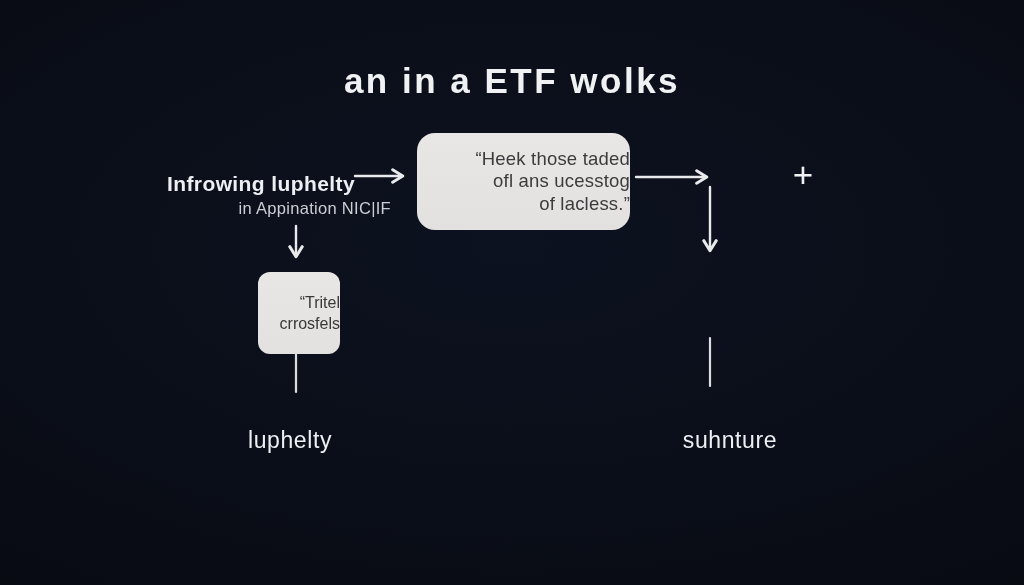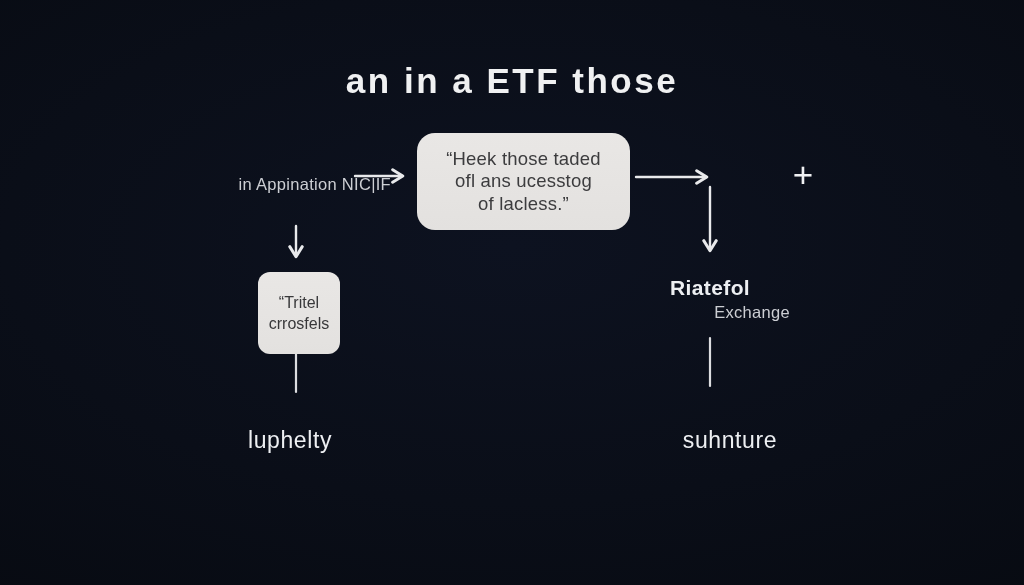--- a/index.html
+++ b/index.html
@@ -48,21 +48,21 @@
   }
 
   #left-label  { left: 131px; top: 172px; width: 260px; }
   #right-label { left: 630px; top: 276px; width: 160px; }
 
   .light-box {
     background: linear-gradient(180deg, #e9e7e5 0%, #e3e1df 100%);
     color: #3c3c3e;
     display: flex;
     flex-direction: column;
-    align-items: center;
+    align-items: flex-end;
     justify-content: center;
     text-align: center;
   }
   #center-box {
     left: 417px; top: 133px;
     width: 213px; height: 97px;
     border-radius: 18px;
     font-size: 18.5px;
     line-height: 22.5px;
     letter-spacing: 0.2px;
@@ -113,40 +113,37 @@
 
     <path d="M636,177 L706,177" fill="none" stroke="#e9eaec" stroke-width="2.4" stroke-linecap="round" marker-end="url(#ah)"></path>
 
     <path d="M710,187 L710,250" fill="none" stroke="#e9eaec" stroke-width="2.4" stroke-linecap="round" marker-end="url(#ah)"></path>
 
     <path d="M296,346 L296,392" fill="none" stroke="#dcdde0" stroke-width="2.2" stroke-linecap="round"></path>
 
     <path d="M710,338 L710,386" fill="none" stroke="#dcdde0" stroke-width="2.2" stroke-linecap="round"></path>
   </svg>
 
-  <div id="title" class="abs">an in a ETF those</div>
+  <div id="title" class="abs">an in a ETF wolks</div>
 
   <div id="left-label" class="abs node-label">
+    <div class="primary">Infrowing luphelty</div>
     <div class="secondary">in Appination NIC|IF</div>
   </div>
 
   <div id="center-box" class="abs light-box">
     <div>“Heek those taded</div>
     <div>ofl ans ucesstog</div>
     <div>of lacless.”</div>
   </div>
 
   <div id="small-box" class="abs light-box">
     <div>“Tritel</div>
     <div>crrosfels</div>
   </div>
 
-  <div id="right-label" class="abs node-label">
-    <div class="primary">Riatefol</div>
-    <div class="secondary">Exchange</div>
-  </div>
 
   <div id="plus-sign" class="abs">+</div>
 
   <div id="label-lacless" class="abs bottom-label">luphelty</div>
   <div id="label-suhnture" class="abs bottom-label">suhnture</div>
 
 </div>
 
 </body></html>

